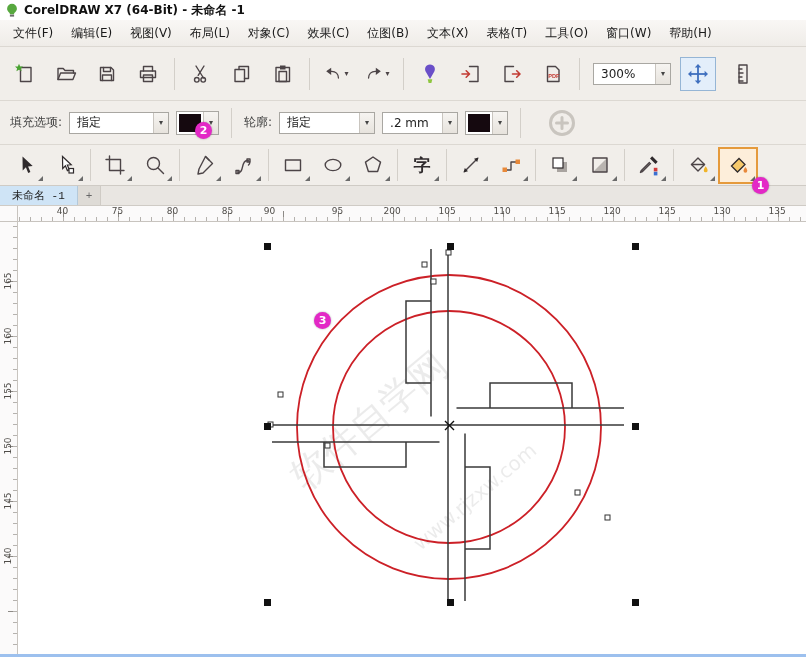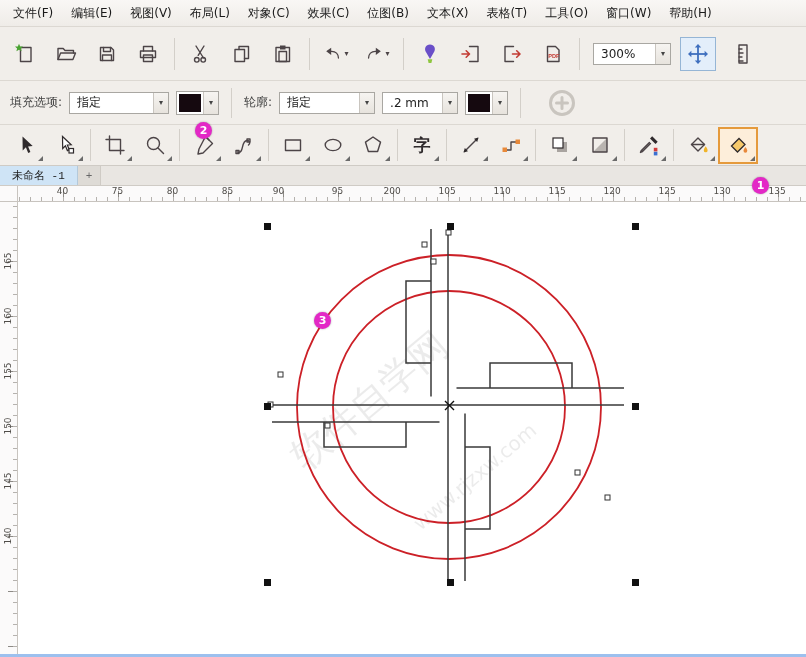--- a/index.html
+++ b/index.html
@@ -84,20 +84,27 @@
   .badge{position:absolute;width:17px;height:17px;border-radius:50%;background:var(--badge,#e328c6);color:#fff;
     font-size:11px;font-weight:bold;display:flex;align-items:center;justify-content:center;z-index:50;box-shadow:0 0 2px rgba(0,0,0,.35);}
 
   .bottom-edge{position:absolute;left:0;right:0;bottom:0;height:3px;background:#9cc0ee;z-index:40;}
 </style>
 </head>
 <body>
 
 <div class="window">
 
+  <div class="titlebar">
+    <svg width="14" height="14" viewBox="0 0 14 14">
+      <path d="M7 .8a4.9 4.9 0 0 1 4.9 4.9c0 2.8-2.9 3.8-2.9 5.6H5C5 9.5 2.1 8.5 2.1 5.7A4.9 4.9 0 0 1 7 .8z" fill="#57a83f"></path>
+      <rect x="4.9" y="11.6" width="4.2" height="2" fill="#6b6b6b"></rect>
+    </svg>
+    <span class="title-text">CorelDRAW X7 (64-Bit) - 未命名 -1</span>
+  </div>
 
   <div class="menubar">
     <div class="menu-item">文件(F)</div>
     <div class="menu-item">编辑(E)</div>
     <div class="menu-item">视图(V)</div>
     <div class="menu-item">布局(L)</div>
     <div class="menu-item">对象(C)</div>
     <div class="menu-item">效果(C)</div>
     <div class="menu-item">位图(B)</div>
     <div class="menu-item">文本(X)</div>
@@ -387,21 +394,21 @@
     </div>
   </div>
 
   <div class="canvas-area">
     <div class="corner"></div>
     <div class="ruler-h">
       <span class="rh" style="left:45px">40</span>
       <span class="rh" style="left:100px">75</span>
       <span class="rh" style="left:155px">80</span>
       <span class="rh" style="left:210px">85</span>
-      <span class="rh" style="left:261px">90</span>
+      <span class="rh" style="left:252px">90</span>
       <span class="rh" style="left:320px">95</span>
       <span class="rh" style="left:375px">200</span>
       <span class="rh" style="left:430px">105</span>
       <span class="rh" style="left:485px">110</span>
       <span class="rh" style="left:540px">115</span>
       <span class="rh" style="left:595px">120</span>
       <span class="rh" style="left:650px">125</span>
       <span class="rh" style="left:705px">130</span>
       <span class="rh" style="left:760px">135</span>
     </div>

